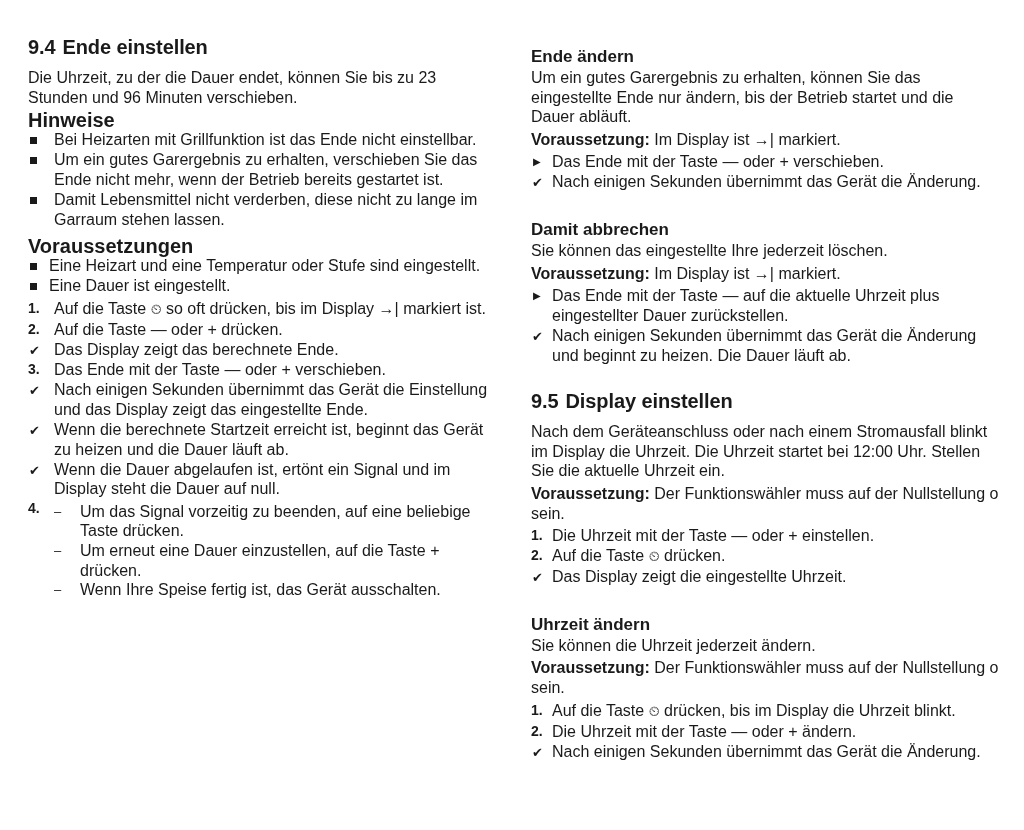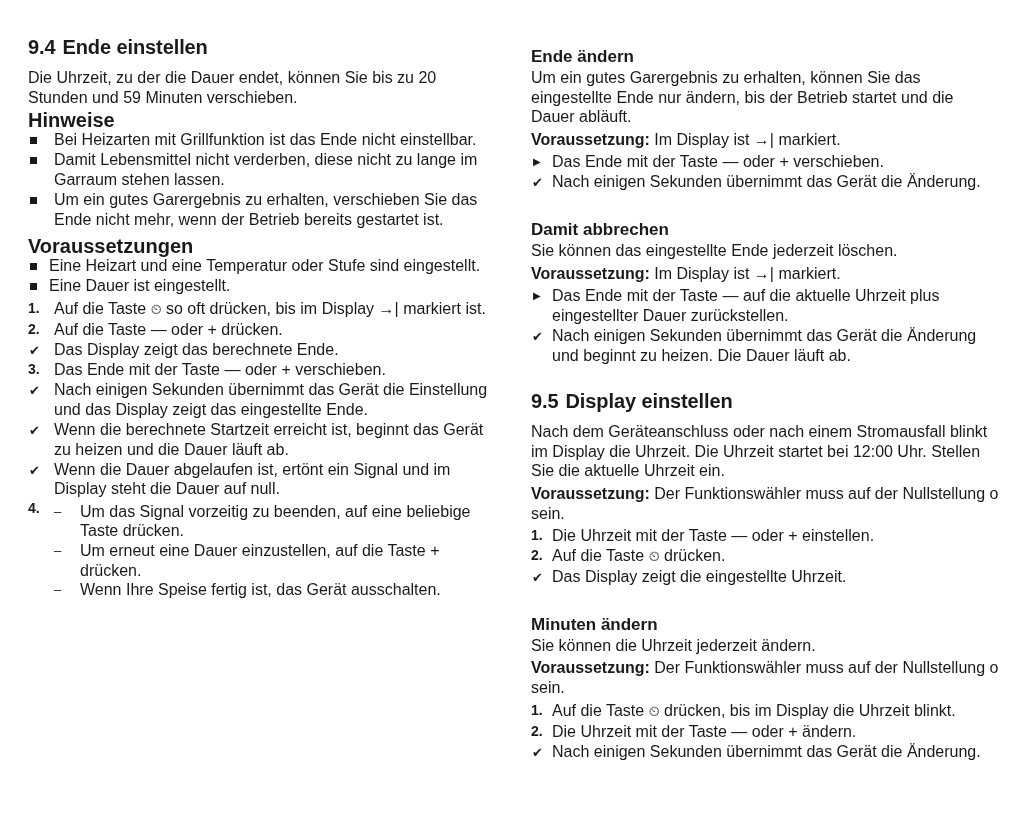--- a/index.html
+++ b/index.html
@@ -37,26 +37,26 @@
   .gap-l { height: 20px; }
   .clock { font-size: 14px; }
 </style>
 </head>
 <body>
 
 <div class="col col-left">
   <h2 class="section">
     <span class="num">9.4</span><span>Ende einstellen</span>
   </h2>
-  <p>Die Uhrzeit, zu der die Dauer endet, können Sie bis zu 20 Stunden und 59 Minuten verschieben.</p>
+  <p>Die Uhrzeit, zu der die Dauer endet, können Sie bis zu 23 Stunden und 96 Minuten verschieben.</p>
   <h4 class="label">Hinweise</h4>
   <ul class="items">
     <li><span class="mk bullet"></span><span>Bei Heizarten mit Grillfunktion ist das Ende nicht einstellbar.</span></li>
+    <li><span class="mk bullet"></span><span>Um ein gutes Garergebnis zu erhalten, verschieben Sie das Ende nicht mehr, wenn der Betrieb bereits gestartet ist.</span></li>
     <li><span class="mk bullet"></span><span>Damit Lebensmittel nicht verderben, diese nicht zu lange im Garraum stehen lassen.</span></li>
-    <li><span class="mk bullet"></span><span>Um ein gutes Garergebnis zu erhalten, verschieben Sie das Ende nicht mehr, wenn der Betrieb bereits gestartet ist.</span></li>
   </ul>
   <div class="gap-s"></div>
   <h4 class="label">Voraussetzungen</h4>
   <ul class="items narrow">
     <li><span class="mk bullet"></span><span>Eine Heizart und eine Temperatur oder Stufe sind eingestellt.</span></li>
     <li><span class="mk bullet"></span><span>Eine Dauer ist eingestellt.</span></li>
   </ul>
   <ul class="items">
       <li><span class="mk num">1.</span><span>Auf die Taste </span><span class="sym clock">⏲</span><span> so oft drücken, bis im Display </span><span class="sym">→|</span><span> markiert ist.</span></li>
       <li><span class="mk num">2.</span><span>Auf die Taste </span><span class="sym">—</span><span> oder </span><span class="sym">+</span><span> drücken.</span></li>
@@ -78,41 +78,41 @@
   <h3 class="sub">Ende ändern</h3>
   <p>Um ein gutes Garergebnis zu erhalten, können Sie das eingestellte Ende nur ändern, bis der Betrieb startet und die Dauer abläuft.</p>
   <p class="req"><b>Voraussetzung:</b><span> Im Display ist </span><span class="sym">→|</span><span> markiert.</span></p>
   <ul class="items narrow">
       <li><span class="mk tri">▶</span><span>Das Ende mit der Taste </span><span class="sym">—</span><span> oder </span><span class="sym">+</span><span> verschieben.</span></li>
       <li><span class="mk check">✔</span><span>Nach einigen Sekunden übernimmt das Gerät die Änderung.</span></li>
     </ul>
   <div class="gap-m"></div>
 
   <h3 class="sub">Damit abbrechen</h3>
-  <p>Sie können das eingestellte Ende jederzeit löschen.</p>
+  <p>Sie können das eingestellte Ihre jederzeit löschen.</p>
   <p class="req"><b>Voraussetzung:</b><span> Im Display ist </span><span class="sym">→|</span><span> markiert.</span></p>
   <ul class="items narrow">
       <li><span class="mk tri">▶</span><span>Das Ende mit der Taste </span><span class="sym">—</span><span> auf die aktuelle Uhrzeit plus eingestellter Dauer zurückstellen.</span></li>
       <li><span class="mk check">✔</span><span>Nach einigen Sekunden übernimmt das Gerät die Änderung und beginnt zu heizen. Die Dauer läuft ab.</span></li>
     </ul>
   <div class="gap-l"></div>
 
   <h2 class="section">
     <span class="num">9.5</span><span>Display einstellen</span>
   </h2>
   <p>Nach dem Geräteanschluss oder nach einem Stromausfall blinkt im Display die Uhrzeit. Die Uhrzeit startet bei 12:00 Uhr. Stellen Sie die aktuelle Uhrzeit ein.</p>
   <p class="req"><b>Voraussetzung:</b><span> Der Funktionswähler muss auf der Nullstellung </span><span class="sym">o</span><span> sein.</span></p>
   <ul class="items narrow">
       <li><span class="mk num">1.</span><span>Die Uhrzeit mit der Taste </span><span class="sym">—</span><span> oder </span><span class="sym">+</span><span> einstellen.</span></li>
       <li><span class="mk num">2.</span><span>Auf die Taste </span><span class="sym clock">⏲</span><span> drücken.</span></li>
       <li><span class="mk check">✔</span><span>Das Display zeigt die eingestellte Uhrzeit.</span></li>
     </ul>
   <div class="gap-m"></div>
 
-  <h3 class="sub">Minuten ändern</h3>
+  <h3 class="sub">Uhrzeit ändern</h3>
   <p>Sie können die Uhrzeit jederzeit ändern.</p>
   <p class="req"><b>Voraussetzung:</b><span> Der Funktionswähler muss auf der Nullstellung </span><span class="sym">o</span><span> sein.</span></p>
   <ul class="items narrow">
       <li><span class="mk num">1.</span><span>Auf die Taste </span><span class="sym clock">⏲</span><span> drücken, bis im Display die Uhrzeit blinkt.</span></li>
       <li><span class="mk num">2.</span><span>Die Uhrzeit mit der Taste </span><span class="sym">—</span><span> oder </span><span class="sym">+</span><span> ändern.</span></li>
       <li><span class="mk check">✔</span><span>Nach einigen Sekunden übernimmt das Gerät die Änderung.</span></li>
     </ul>
 </div>
 
 </body></html>

